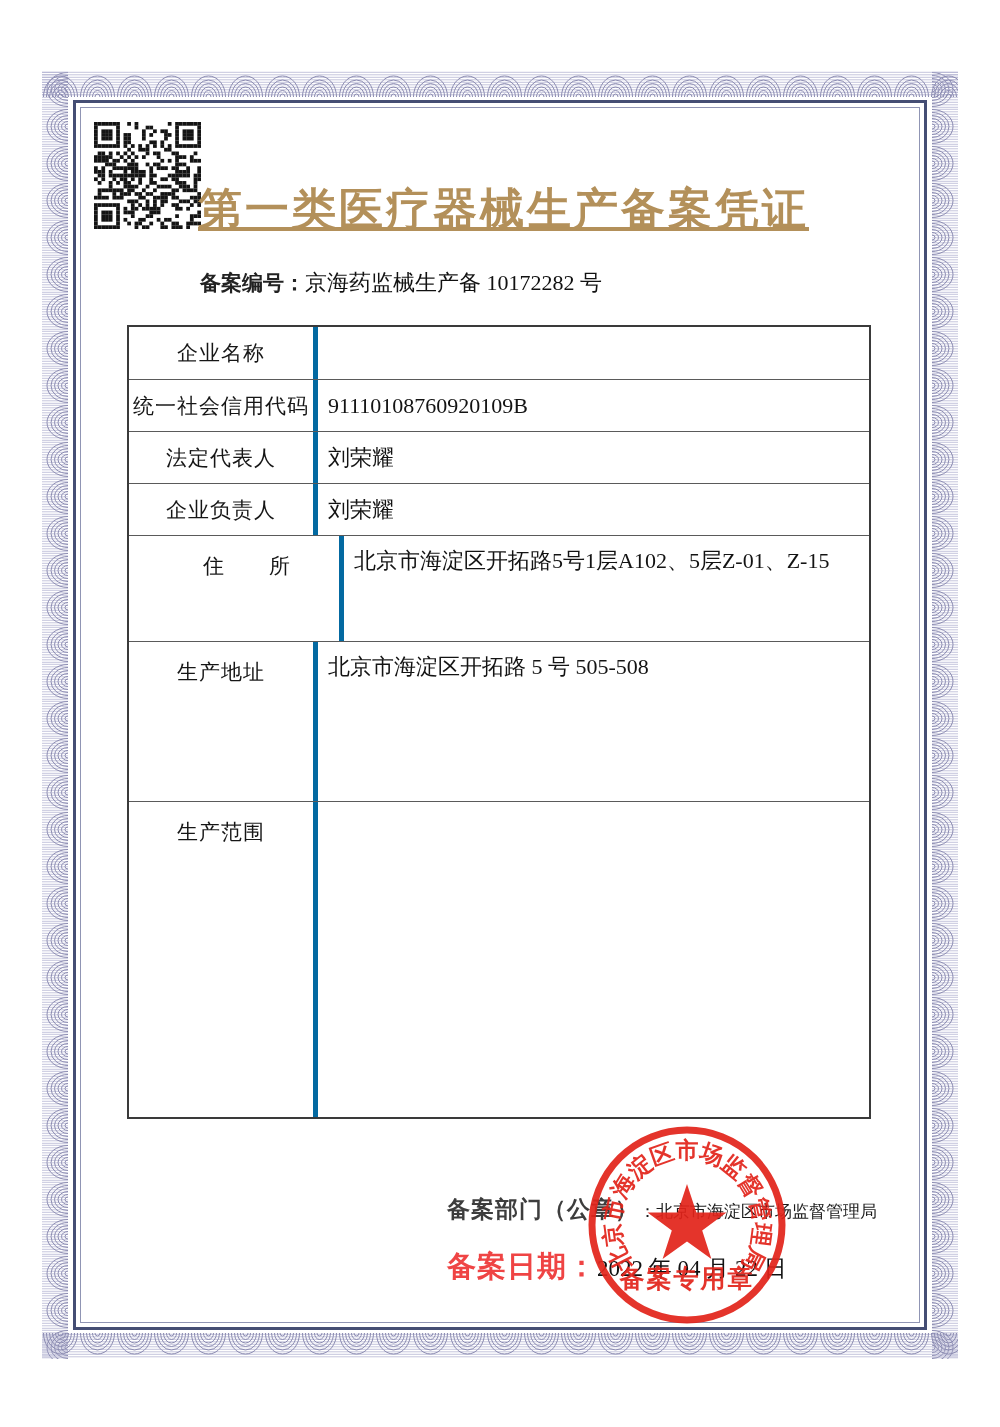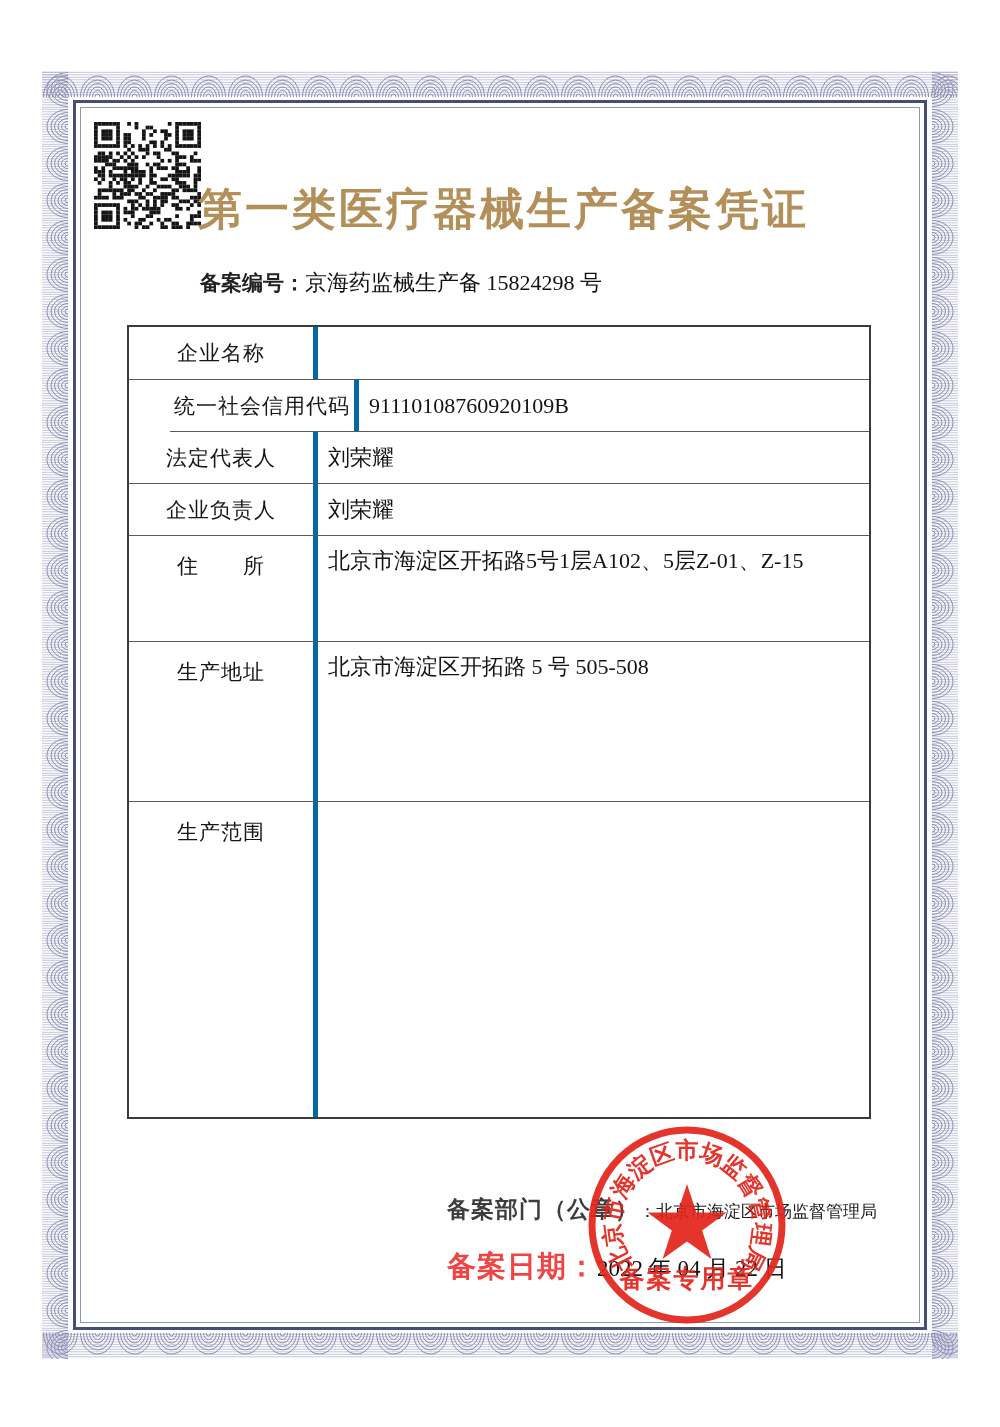--- a/index.html
+++ b/index.html
@@ -13,43 +13,43 @@
   .strip-top    { top:0; left:0; }
   .strip-bottom { bottom:0; left:0; }
   .strip-left   { top:0; left:0; }
   .strip-right  { top:0; right:0; }
   .line-thick { position:absolute; inset:29px 31px 29px 31px; border:3px solid #454e74; pointer-events:none; }
   .line-thin  { position:absolute; inset:36px 38px 36px 38px; border:1px solid #9095b4; pointer-events:none; }
   
   .qr { position:absolute; left:94px; top:122px; width:107px; height:107px; }
   .title {
     position:absolute; left:198px; top:188px; font-size:44px; font-weight:bold;
-    color:#b3905a; letter-spacing:3px; white-space:nowrap; line-height:1;
+    color:#b3905a; letter-spacing:3px; white-space:nowrap; line-height:1;text-decoration:underline;
   }
   .filing { position:absolute; left:200px; top:268px; white-space:nowrap; color:#111; }
   .filing .flab { font-size:21px; font-weight:bold; color:#222; }
   .filing .fval { font-size:22px; }
   
   .info-table {
     position:absolute; left:127px; top:325px; width:744px;
     border:2px solid #3a3a3a; box-sizing:border-box; background:#fff;
   }
   .trow { display:flex; border-bottom:1px solid #5a5a5a; box-sizing:content-box; }
   .trow:last-child { border-bottom:none; }
   .tlabel {
     width:189px; border-right:5px solid #0369a1; display:flex;
     justify-content:center; align-items:center; font-size:21px; color:#161616;
     letter-spacing:1px; box-sizing:border-box; text-align:center;
   }
   .tvalue {
     flex:1; display:flex; align-items:center; font-size:22px; color:#131313;
     padding-left:10px; box-sizing:border-box;
   }
-  .r1{height:52px;} .r2{height:51px;margin-left:41px;} .r3{height:51px;} .r4{height:51px;}
-  .r5{height:105px;} .r6{height:159px;} .r7{height:315px;gap:36px;}
+  .r1{height:52px;} .r2{height:51px;} .r3{height:51px;} .r4{height:51px;}
+  .r5{height:105px;padding-left:26px;} .r6{height:159px;} .r7{height:315px;gap:36px;}
   .top-align .tlabel { align-items:flex-start; padding-top:16px; }
   .top-align .tvalue { align-items:flex-start; padding-top:10px; }
   
   .dept { position:absolute; left:447px; top:1194px; white-space:nowrap; }
   .dept .dlab { font-size:23px; font-weight:bold; color:#3d3d3d; letter-spacing:1px; }
   .dept .dval { font-size:17px; color:#1a1a1a; }
   .fdate { position:absolute; left:447px; top:1247px; white-space:nowrap; }
   .fdate .dlab { font-size:29px; font-weight:bold; color:#ef4444; letter-spacing:1px; }
   .fdate .dval { font-size:23px; color:#111; }
   .seal { position:absolute; left:584px; top:1122px; width:206px; height:206px; opacity:.92; }
@@ -535,21 +535,21 @@
           <rect x="77.48" y="103.31" width="3.75" height="3.75"></rect>
           <rect x="81.17" y="103.31" width="3.75" height="3.75"></rect>
           <rect x="84.86" y="103.31" width="3.75" height="3.75"></rect>
           <rect x="92.24" y="103.31" width="3.75" height="3.75"></rect>
         </g>
       </svg></div>
 
   <div class="title">第一类医疗器械生产备案凭证</div>
 
   <div class="filing">
-    <span class="flab">备案编号：</span><span class="fval">京海药监械生产备 15824298 号</span>
+    <span class="flab">备案编号：</span><span class="fval">京海药监械生产备 10172282 号</span>
   </div>
 
   <div class="info-table">
     <div class="trow r1">
       <div class="tlabel">企业名称</div>
     </div>
     <div class="trow r2">
       <div class="tlabel">统一社会信用代码</div>
       <div class="tvalue">91110108760920109B</div>
     </div>

